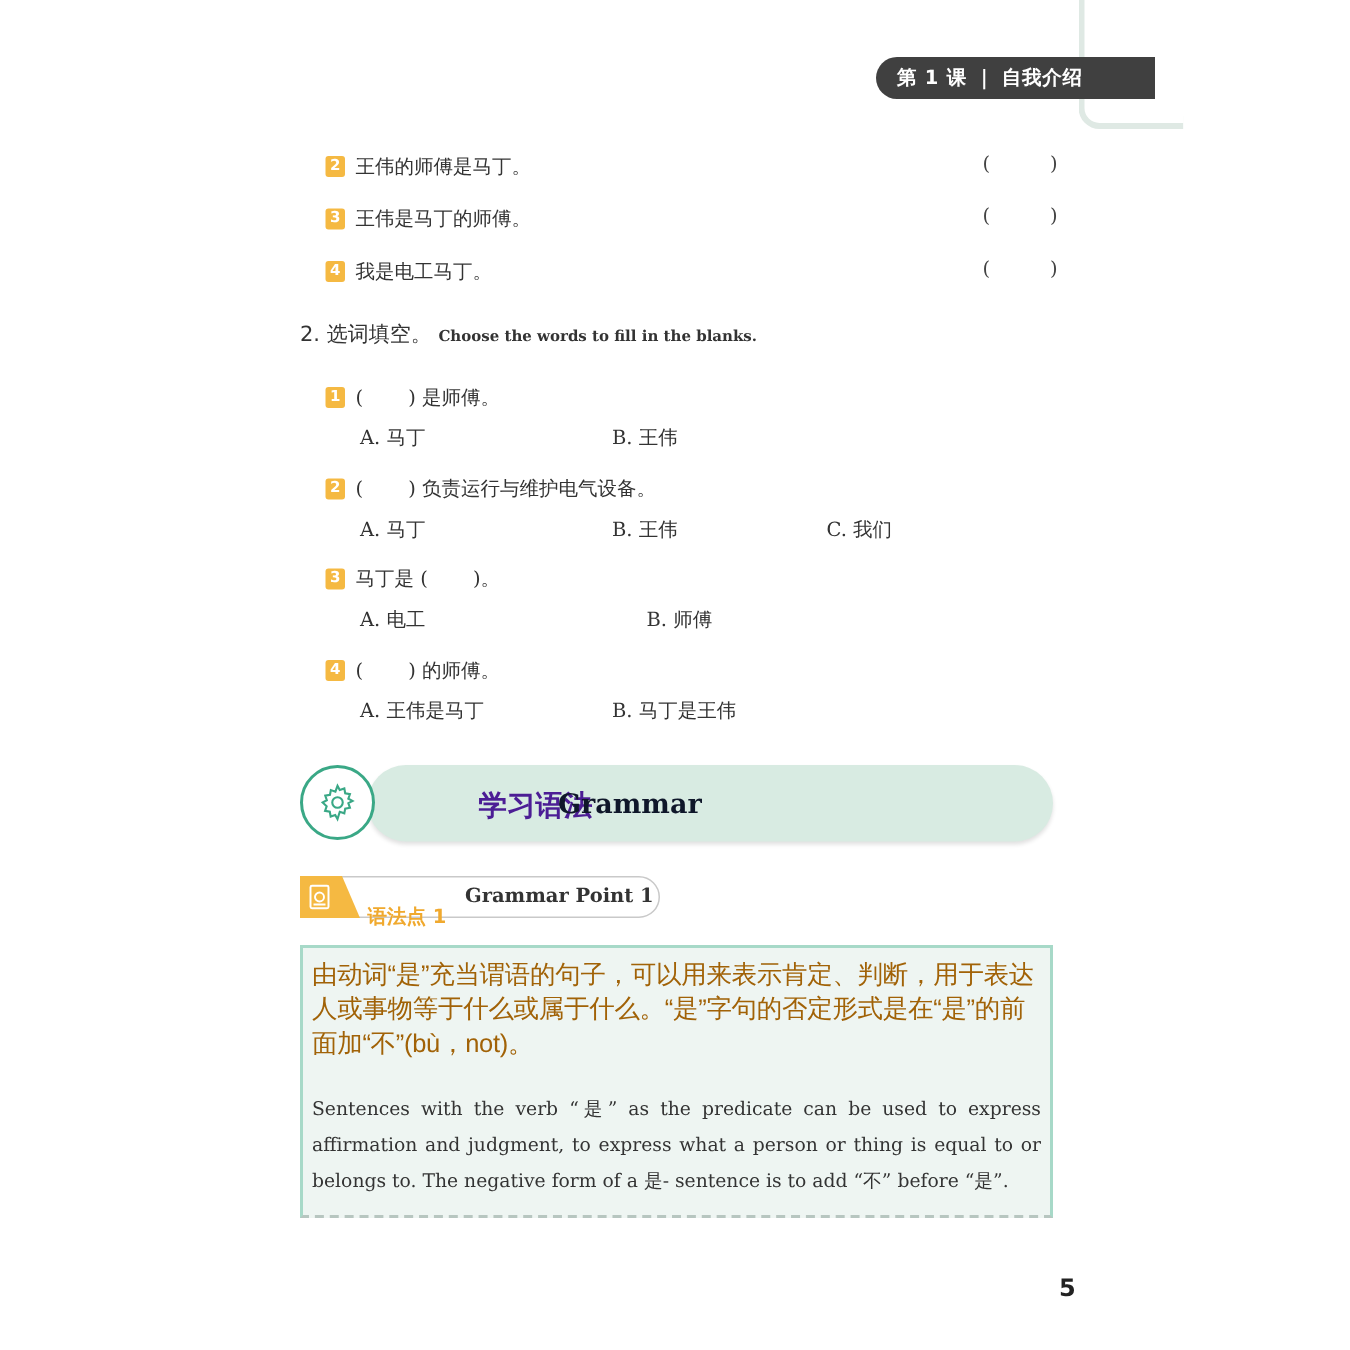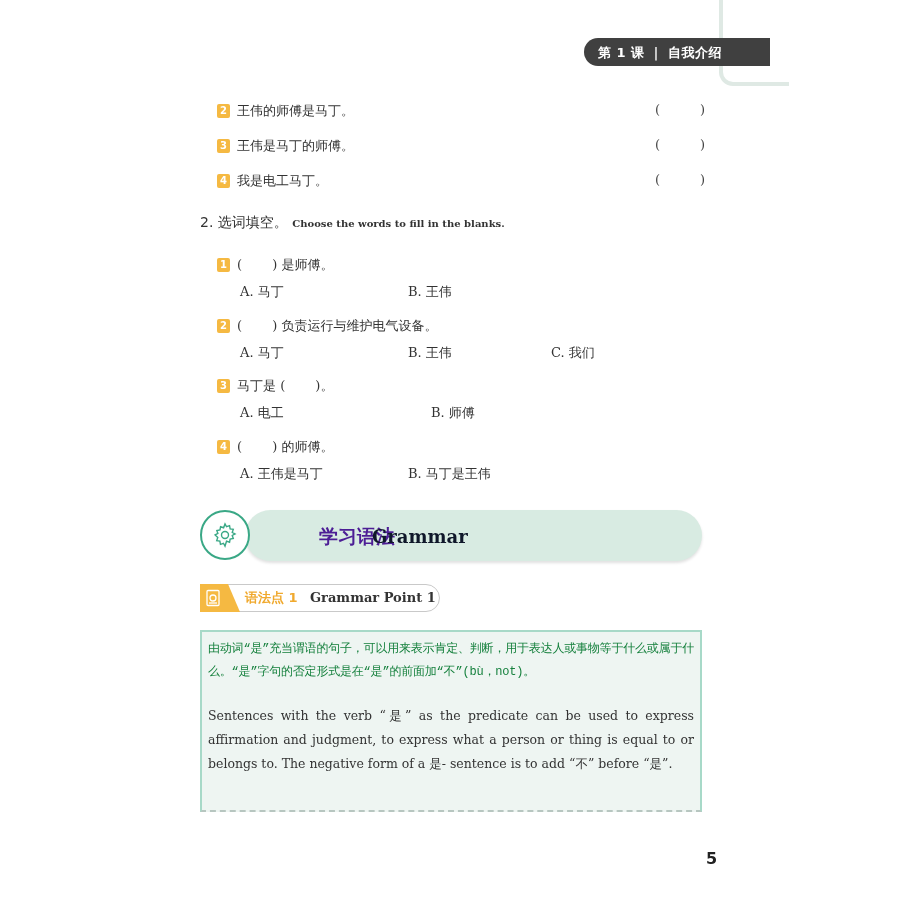--- a/index.html
+++ b/index.html
@@ -56,36 +56,36 @@
   .gp-tag .box {
     position:absolute; left:0; top:0; width:238px; height:26px; border:1px solid #c9c9c9;
     border-radius:0 14px 14px 0; background:#fff;
   }
   .gp-tag .yellow {
     position:absolute; left:0; top:0; width:40px; height:28px; background:#f5b942;
     clip-path: polygon(0 0, 70% 0, 100% 100%, 0 100%);
   }
   .gp-tag .icon { position:absolute; left:5px; top:5px; }
   .gp-tag .label-cn {
-    position:absolute; left:45px; top:5px; font-size:13px; font-weight:bold; color:#f0a92e;
+    position:absolute; left:45px; top:18px; font-size:13px; font-weight:bold; color:#f0a92e;
     font-family:"DejaVu Sans","Liberation Sans",sans-serif;
   }
   .gp-tag .label-en {
     position:absolute; left:110px; top:6px; font-size:13px; font-weight:bold; color:#333;
   }
   .gbox {
     position:absolute; left:200px; top:630px; width:502px; height:182px;
     border:2px solid #a7d9c8; border-bottom:2px dashed #b7c6c0;
     background:#eef5f2; box-sizing:border-box; padding:6px 6px 0 6px;
   }
   .gbox .head {
     font-family:"DejaVu Sans","Liberation Sans",sans-serif; color:#2fa383; font-size:14.5px; line-height:25px;
   }
   .gbox .cn-body {
-    font-family:Liberation Mono, monospace; color:#15803d; font-size:12px; line-height:23px;
+    font-family:Liberation Sans, sans-serif; color:#a16207; font-size:17px; line-height:23px;
     letter-spacing:-0.2px;
   }
   .gbox .en-body {
     font-family:"DejaVu Serif","Liberation Serif",serif; color:#333; font-size:12.5px; line-height:24px;
     text-align:justify; margin-top:20px;
   }
   .page-num {
     position:absolute; left:706px; top:849px; font-size:16px; font-weight:bold; color:#222;
     font-family:"DejaVu Sans","Liberation Sans",sans-serif;
   }

